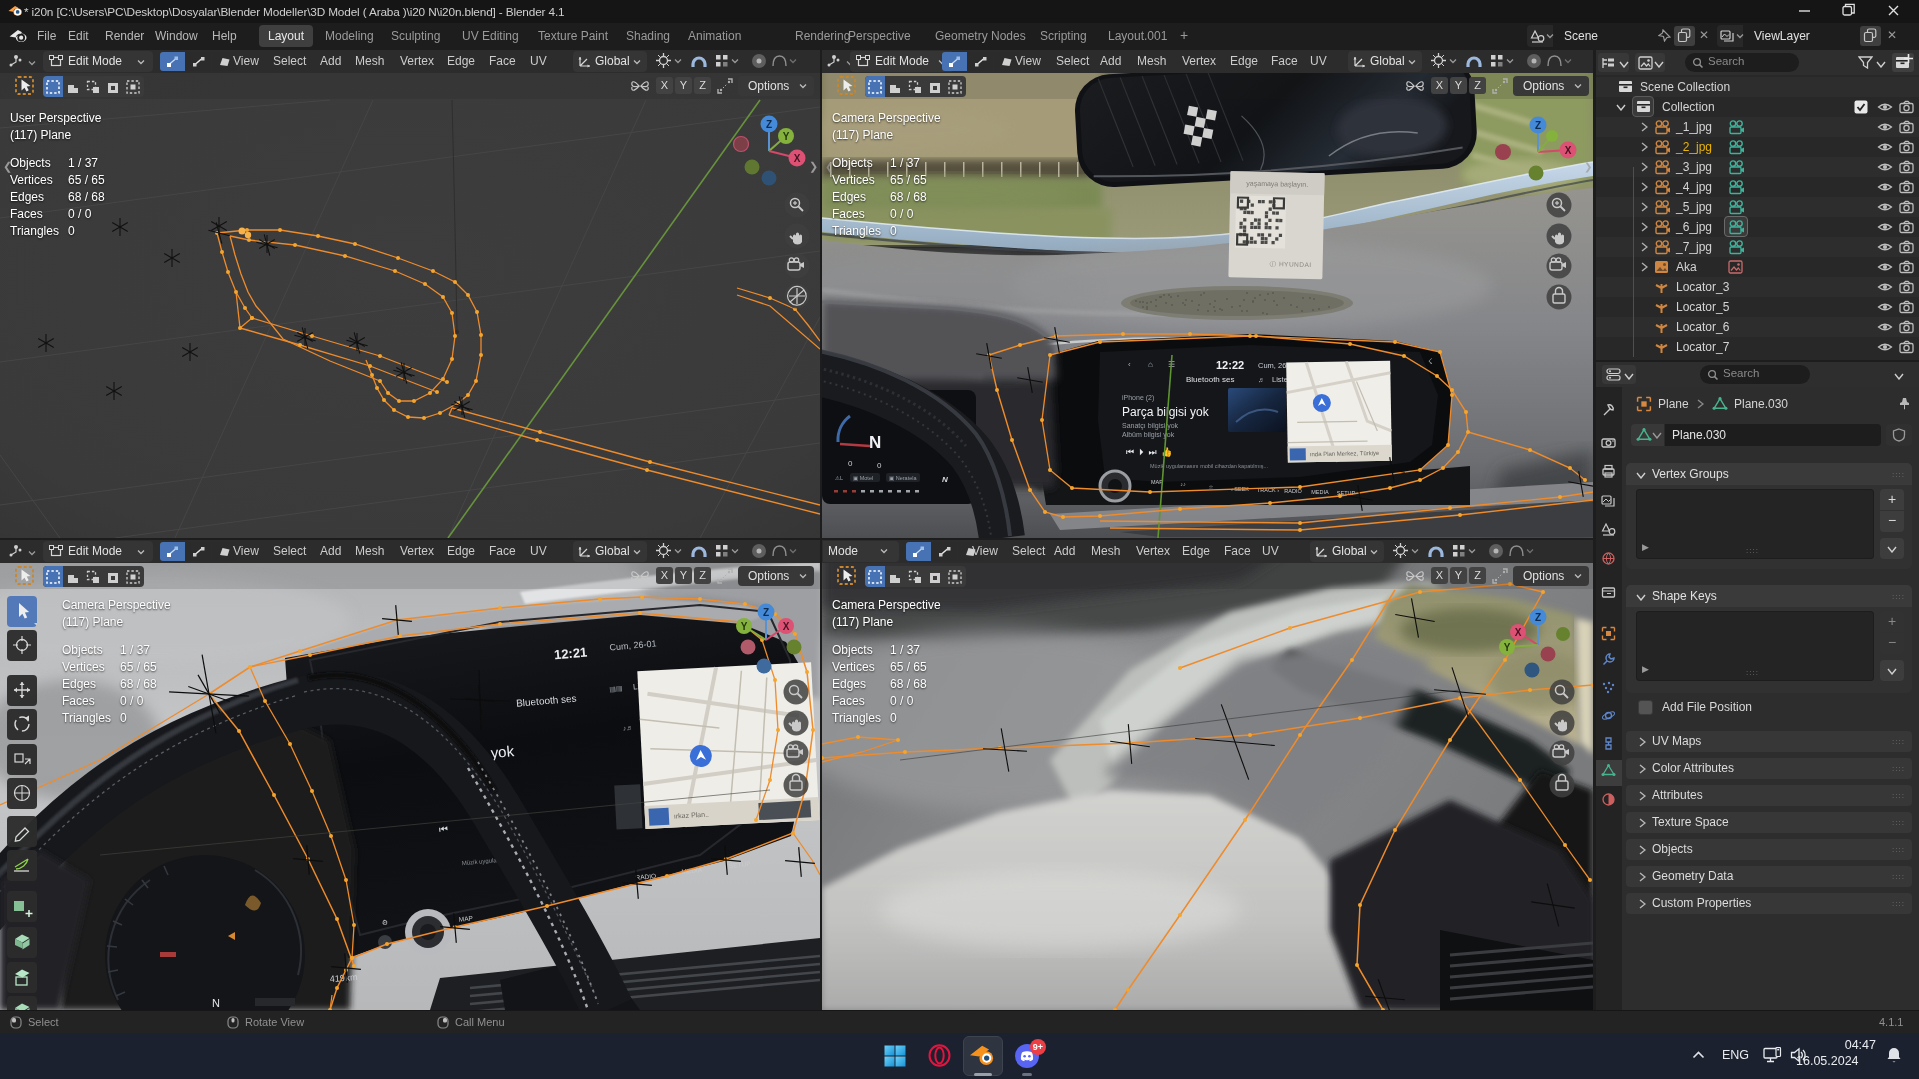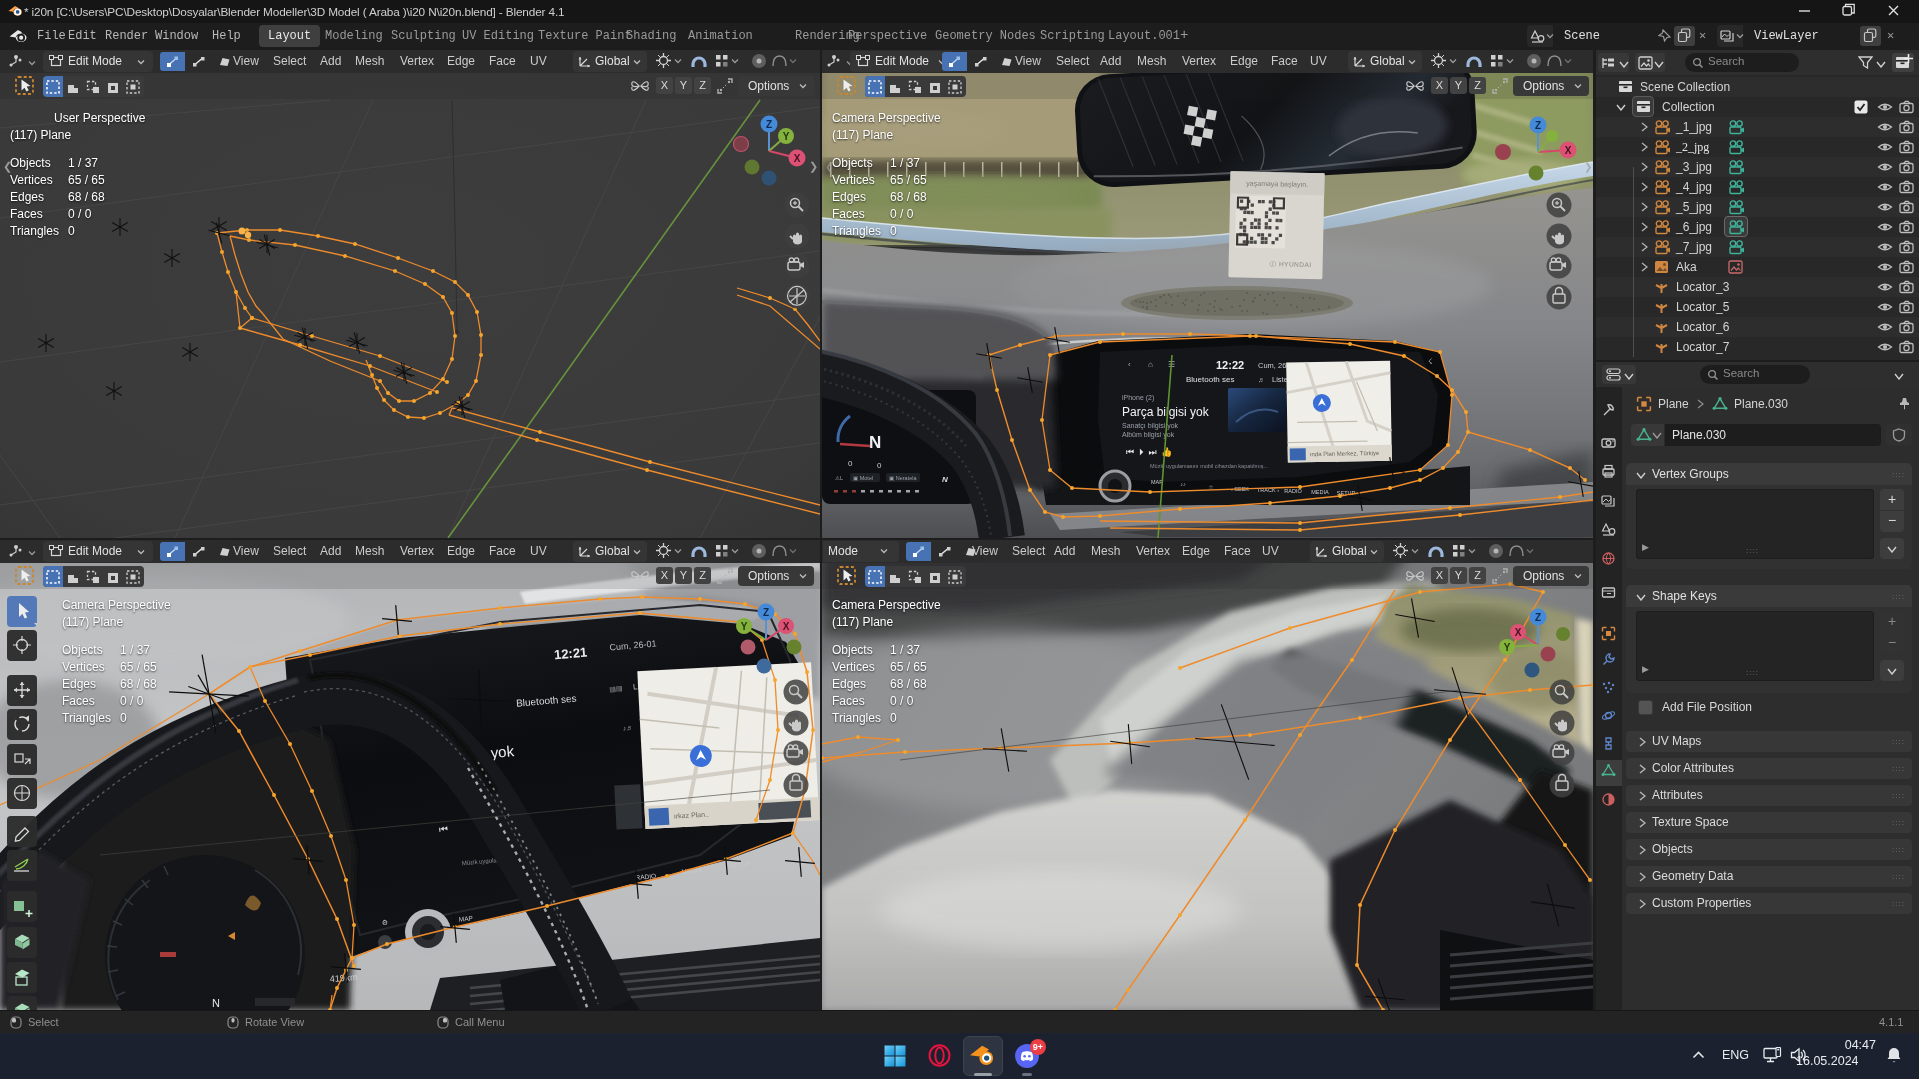--- a/index.html
+++ b/index.html
@@ -1,20 +1,20 @@
 <!DOCTYPE html>
 <html><head><meta charset="utf-8"><style>
   * { margin:0; padding:0; box-sizing:border-box; }
   html,body { width:1919px; height:1079px; overflow:hidden; background:#1d1d1d;
     font-family:"Liberation Sans", sans-serif; }
   .abs { position:absolute; }
   #stage { position:relative; width:1919px; height:1079px; }
   #titlebar { left:0; top:0; width:1919px; height:23px; background:#151515; color:#d4d4d4; }
   #titlebar .ttext { position:absolute; left:24px; top:4.5px; font-size:11.8px; letter-spacing:-0.15px; color:#cfcfcf; }
-  #topbar { left:0; top:23px; width:1919px; height:27px; background:#1d1d1d;font-family:Liberation Mono, monospace; }
+  #topbar { left:0; top:23px; width:1919px; height:27px; background:#1d1d1d; }
   .menuitem { position:absolute; top:6px; font-size:12px; color:#b8b8b8; }
   .tab { position:absolute; top:6px; font-size:12px; color:#9a9a9a;text-align:center; }
   .tabactive { position:absolute; top:2px; height:22px; border-radius:4px; background:#3f3f3f; color:#e8e8e8; font-size:12px; line-height:22px; padding:0 9px; }
   .vhead { position:absolute; background:#2c2c2c; }
   .hmenu { position:absolute; font-size:12px; color:#cccccc; }
   .dd { position:absolute; background:#353535; border-radius:4px; color:#dddddd; font-size:12px; }
   .modebtns { position:absolute; display:flex; }
   .modebtn { width:25px; height:19px; background:#2b2b2b; display:flex; align-items:center; justify-content:center; }
   .modebtn.act { background:#4772b3; }
   .xyzbtn { position:absolute; width:17px; height:17px; background:#424242; border-radius:3px; color:#dcdcdc; font-size:11px; text-align:center; line-height:17px; }
@@ -1671,21 +1671,21 @@
       <circle cx="5" cy="13" r="1.2" fill="#b0b0b0"></circle>
       <circle cx="13" cy="5" r="1.2" fill="#b0b0b0"></circle>
       <path d="M7 11 L11 7" stroke="#b0b0b0" stroke-width="1" stroke-dasharray="1.5 1.5"></path>
     </svg>
     <div class="dd" style="left:1513px;top:566px;width:76px;height:20px;background:#383838;"></div>
     <div class="abs" style="left:1523px;top:569px;font-size:12px;color:#e0e0e0;">Options</div>
     <svg class="abs" style="left:1574px;top:573px" width="8" height="6" viewBox="0 0 8 6">
       <path d="M1 1.5 L4 4.5 L7 1.5" fill="none" stroke="#bbbbbb" stroke-width="1.3"></path>
     </svg>
 
-<div class="vptext" style="left:10px;top:111px;margin-left:44px;">User Perspective</div>
+<div class="vptext" style="left:10px;top:111px;">User Perspective</div>
     <div class="vptext" style="left:10px;top:128px;">(117) Plane</div>
     <div class="vptext" style="left:10px;top:156px;">Objects</div>
     <div class="vptext" style="left:68px;top:156px;">1 / 37</div>
     <div class="vptext" style="left:10px;top:173px;">Vertices</div>
     <div class="vptext" style="left:68px;top:173px;">65 / 65</div>
     <div class="vptext" style="left:10px;top:190px;">Edges</div>
     <div class="vptext" style="left:68px;top:190px;">68 / 68</div>
     <div class="vptext" style="left:10px;top:207px;">Faces</div>
     <div class="vptext" style="left:68px;top:207px;">0 / 0</div>
     <div class="vptext" style="left:10px;top:224px;">Triangles</div>
@@ -1830,21 +1830,21 @@
 <div class="abs" style="left:0;top:87px;width:323px;height:20px;background:#282828;">
         <svg class="abs" style="left:44px;top:5px" width="8" height="10" viewBox="0 0 8 10">
           <path d="M2 1 L7 5 L2 9" fill="none" stroke="#b0b0b0" stroke-width="1.4"></path>
         </svg>
         <svg class="abs" style="left:58px;top:3px" width="17" height="15" viewBox="0 0 17 15">
           <circle cx="5" cy="3.6" r="2.7" fill="none" stroke="#cf8640" stroke-width="1.4"></circle>
           <circle cx="11.5" cy="3.6" r="2.7" fill="none" stroke="#cf8640" stroke-width="1.4"></circle>
           <rect x="2" y="7" width="11" height="6.5" rx="1.2" fill="none" stroke="#cf8640" stroke-width="1.4"></rect>
           <path d="M13 9 l3 -1.5 v5 l-3 -1.5" fill="#cf8640"></path>
         </svg>
-        <div class="abs" style="left:80px;top:3px;font-size:12px;color:#e5e5e5;font-family:Liberation Serif, serif;">_2_jpg</div>
+        <div class="abs" style="left:80px;top:3px;font-size:12px;color:#eab308;">_2_jpg</div>
         <svg class="abs" style="left:132px;top:3px" width="17" height="15" viewBox="0 0 17 15">
           <circle cx="5" cy="3.6" r="2.7" fill="none" stroke="#3fb39a" stroke-width="1.4"></circle>
           <circle cx="11.5" cy="3.6" r="2.7" fill="none" stroke="#3fb39a" stroke-width="1.4"></circle>
           <rect x="2" y="7" width="11" height="6.5" rx="1.2" fill="none" stroke="#3fb39a" stroke-width="1.4"></rect>
           <path d="M13 9 l3 -1.5 v5 l-3 -1.5" fill="#3fb39a"></path>
         </svg>
         <svg class="abs" style="left:281px;top:3px" width="16" height="14" viewBox="0 0 16 14">
           <path d="M1.5 7 Q8 1.5 14.5 7 Q8 12.5 1.5 7 Z" fill="none" stroke="#bdbdbd" stroke-width="1.3"></path>
           <circle cx="8" cy="7" r="2.1" fill="#bdbdbd"></circle>
         </svg>

